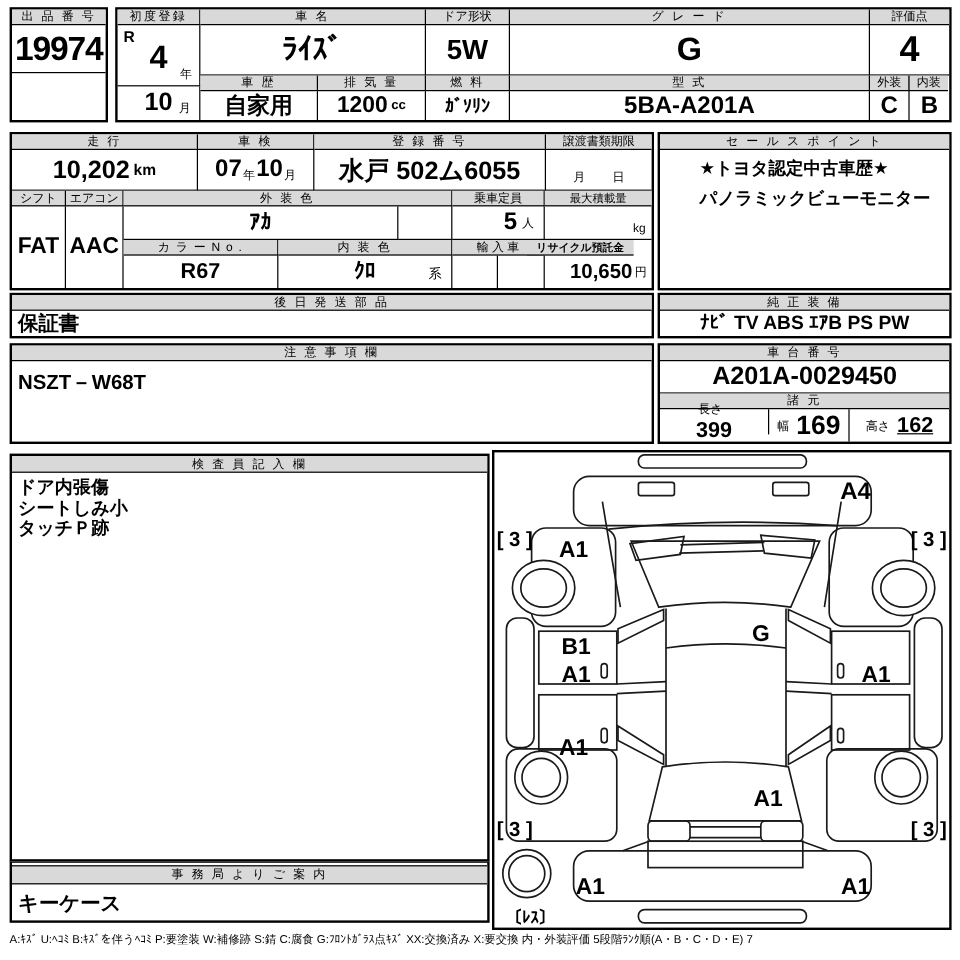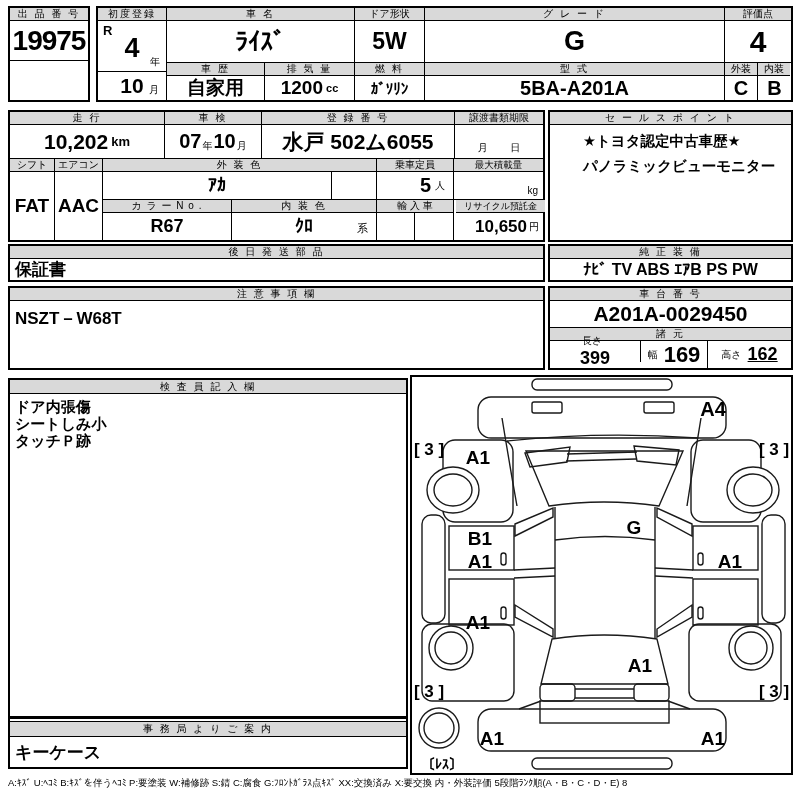--- a/index.html
+++ b/index.html
@@ -19,21 +19,21 @@
   .legend{position:absolute;left:8px;top:777px;width:788px;font-size:9.5px;white-space:nowrap;}
   svg text{font-family:"Liberation Sans","DejaVu Sans",sans-serif;font-weight:bold;}
 </style>
 </head>
 <body>
 
 <div id="sheet">
 
   <div class="box" style="left:8px;top:6px;width:82px;height:96px;">
     <div class="hd" style="left:0;top:0;width:78px;height:13px;">出 品 番 号</div>
-    <div class="cell bb b" style="left:0;top:13px;width:78px;height:40px;font-size:28px;letter-spacing:-1px;">19975</div>
+    <div class="cell bb b" style="left:0;top:13px;width:78px;height:40px;font-size:28px;letter-spacing:-1px;">19974</div>
     <div class="cell" style="left:0;top:53px;width:78px;height:39px;"></div>
   </div>
 
   <div class="box" style="left:96px;top:6px;width:697px;height:96px;">
     <div class="hd br" style="left:0;top:0;width:69px;height:13px;">初度登録</div>
     <div class="cell br bb" style="left:0;top:13px;width:69px;height:51px;">
       <span class="b" style="position:absolute;left:5px;top:2px;font-size:13px;">R</span>
       <span class="b" style="font-size:27px;margin-top:4px;">4</span>
       <span class="small" style="position:absolute;right:6px;bottom:2px;">年</span>
     </div>
@@ -105,21 +105,21 @@
     <div class="hd br" style="left:93px;top:88px;width:129px;height:13px;letter-spacing:1px;">カ ラ ー N o .</div>
     <div class="cell br b" style="left:93px;top:101px;width:129px;height:27px;font-size:18px;">R67</div>
     <div class="hd br" style="left:222px;top:88px;width:145px;height:13px;">内 装 色</div>
     <div class="cell br" style="left:222px;top:101px;width:145px;height:27px;">
       <span class="b" style="font-size:18px;">ｸﾛ</span>
       <span style="position:absolute;right:8px;bottom:4px;font-size:11px;">系</span>
     </div>
     <div class="hd br" style="left:367px;top:88px;width:77px;height:13px;letter-spacing:0;">輸 入 車</div>
     <div class="cell br" style="left:367px;top:101px;width:38px;height:27px;"></div>
     <div class="cell br" style="left:405px;top:101px;width:39px;height:27px;"></div>
-    <div class="hd" style="left:446px;top:88px;width:89px;height:13px;letter-spacing:0;font-size:9px;">リサイクル預託金</div>
+    <div class="hd" style="left:429px;top:88px;width:89px;height:13px;letter-spacing:0;font-size:9px;font-weight:bold;">リサイクル預託金</div>
     <div class="cell" style="left:444px;top:101px;width:89px;height:27px;justify-content:flex-end;padding-right:4px;">
       <span class="b" style="font-size:17px;">10,650</span>
       <span style="font-size:10px;margin-left:2px;">円</span>
     </div>
   </div>
 
   <div class="box" style="left:8px;top:244px;width:537px;height:38px;">
     <div class="hd" style="left:0;top:0;width:533px;height:13px;">後 日 発 送 部 品</div>
     <div class="cell left b" style="left:0;top:13px;width:533px;height:21px;font-size:17px;">保証書</div>
   </div>
@@ -247,15 +247,15 @@
       <text x="66" y="252" font-size="19" fill="#000" stroke="none" text-anchor="middle">A1</text>
       <text x="228" y="295" font-size="19" fill="#000" stroke="none" text-anchor="middle">A1</text>
       <text x="17" y="320" font-size="17" fill="#000" stroke="none" text-anchor="middle">[ 3 ]</text>
       <text x="362" y="320" font-size="17" fill="#000" stroke="none" text-anchor="middle">[ 3 ]</text>
       <text x="80" y="368" font-size="19" fill="#000" stroke="none" text-anchor="middle">A1</text>
       <text x="301" y="368" font-size="19" fill="#000" stroke="none" text-anchor="middle">A1</text>
       <text x="30" y="392" font-size="14" fill="#000" stroke="none" text-anchor="middle">〔ﾚｽ〕</text>
     </svg>
   </div>
 
-  <div class="legend">A:ｷｽﾞ U:ﾍｺﾐ B:ｷｽﾞを伴うﾍｺﾐ P:要塗装 W:補修跡 S:錆 C:腐食 G:ﾌﾛﾝﾄｶﾞﾗｽ点ｷｽﾞ XX:交換済み X:要交換  内・外装評価  5段階ﾗﾝｸ順(A・B・C・D・E) 8</div>
+  <div class="legend">A:ｷｽﾞ U:ﾍｺﾐ B:ｷｽﾞを伴うﾍｺﾐ P:要塗装 W:補修跡 S:錆 C:腐食 G:ﾌﾛﾝﾄｶﾞﾗｽ点ｷｽﾞ XX:交換済み X:要交換  内・外装評価  5段階ﾗﾝｸ順(A・B・C・D・E) 7</div>
 
 </div>
 
 </body></html>

